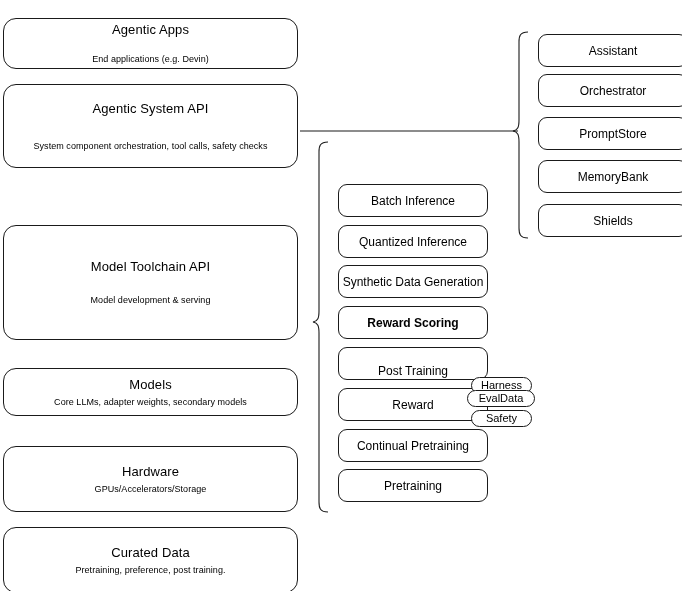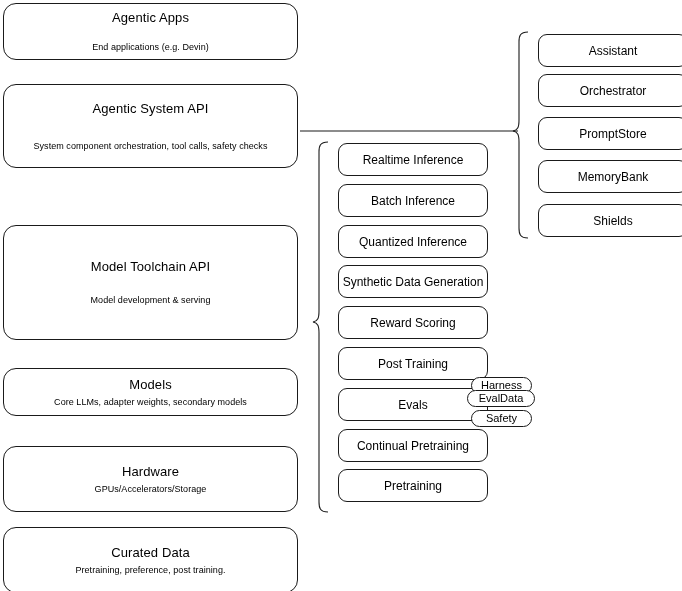--- a/index.html
+++ b/index.html
@@ -126,21 +126,21 @@
 
     <path class="wire" d="M 328 142
              C 320 142, 319 146, 319 152
              L 319 311
              C 319 318, 318 321, 313 322
              C 318 323, 319 326, 319 333
              L 319 502
              C 319 508, 320 512, 328 512"></path>
   </svg>
 
-  <div class="box layer" style="top:3px; height:57px;gap:12px;">
+  <div class="box layer" style="top:18px; height:51px;gap:12px;">
     <div class="title">Agentic Apps</div>
     <div class="subtitle">End applications (e.g. Devin)</div>
   </div>
 
   <div class="box layer" style="top:84px; height:84px;gap:20px;">
     <div class="title">Agentic System API</div>
     <div class="subtitle">System component orchestration, tool calls, safety checks</div>
   </div>
 
   <div class="box layer" style="top:225px; height:115px;gap:16px;">
@@ -156,40 +156,37 @@
   <div class="box layer" style="top:446px; height:66px;">
     <div class="title">Hardware</div>
     <div class="subtitle">GPUs/Accelerators/Storage</div>
   </div>
 
   <div class="box layer" style="top:527px; height:66px;">
     <div class="title">Curated Data</div>
     <div class="subtitle">Pretraining, preference, post training.</div>
   </div>
 
-  <div class="box pill mid" style="top:143px;">
-    <span>Realtime Inference</span>
-  </div>
   <div class="box pill mid" style="top:184px;">
     <span>Batch Inference</span>
   </div>
   <div class="box pill mid" style="top:225px;">
     <span>Quantized Inference</span>
   </div>
   <div class="box pill mid" style="top:265px;">
     <span>Synthetic Data Generation</span>
   </div>
-  <div class="box pill mid" style="top:306px;">
+  <div class="box pill mid" style="top:306px;font-weight:bold;">
     <span>Reward Scoring</span>
   </div>
-  <div class="box pill mid" style="top:347px;">
+  <div class="box pill mid" style="top:347px;justify-content:flex-end;">
     <span>Post Training</span>
   </div>
   <div class="box pill mid" style="top:388px;">
-    <span>Evals</span>
+    <span>Reward</span>
   </div>
   <div class="box pill mid" style="top:429px;">
     <span>Continual Pretraining</span>
   </div>
   <div class="box pill mid" style="top:469px;">
     <span>Pretraining</span>
   </div>
 
   <div class="badge" style="left:471px; top:377px; width:61px;">
     <span>Harness</span>

